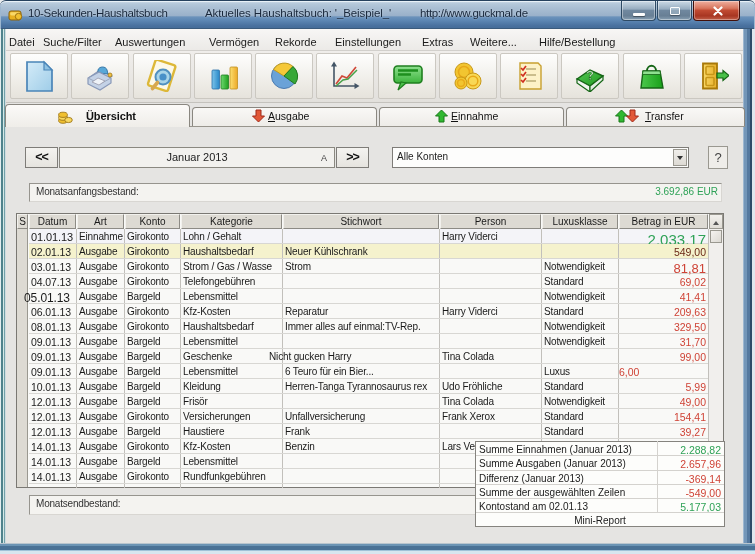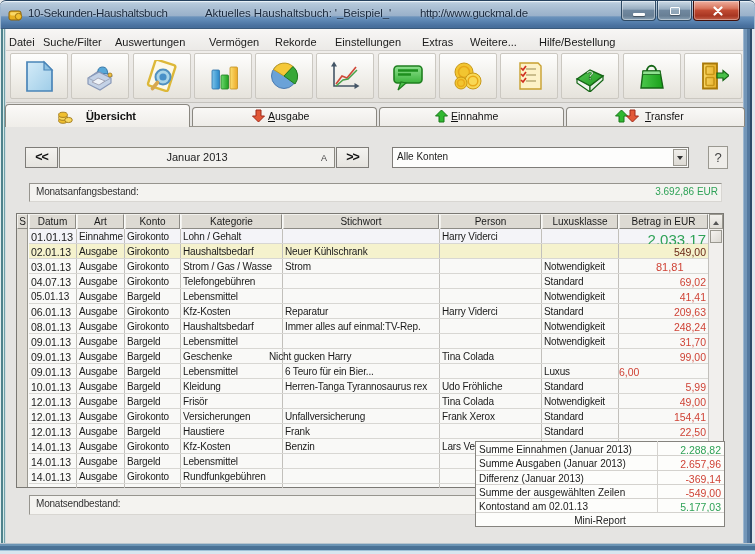--- a/index.html
+++ b/index.html
@@ -277,30 +277,30 @@
 <div class="t" style="left:183px;top:246px;font-size:10px;letter-spacing:-.15px;color:#1a1a1a">Haushaltsbedarf</div>
 <div class="t" style="left:285px;top:246px;font-size:10px;letter-spacing:-.15px;color:#1a1a1a">Neuer Kühlschrank</div>
 <div class="t" style="left:619px;top:246px;width:87px;text-align:right;font-size:10.5px;color:#6b2817">549,00</div>
 <div class="a" style="left:29px;top:273px;width:679px;height:1px;background:#d8d7d3"></div>
 <div class="t" style="left:31px;top:261px;font-size:10.5px;letter-spacing:-.1px;color:#1a1a1a">03.01.13</div>
 <div class="t" style="left:79px;top:261px;font-size:10px;letter-spacing:-.15px;color:#1a1a1a">Ausgabe</div>
 <div class="t" style="left:127px;top:261px;font-size:10px;letter-spacing:-.15px;color:#1a1a1a">Girokonto</div>
 <div class="t" style="left:183px;top:261px;font-size:10px;letter-spacing:-.15px;color:#1a1a1a">Strom / Gas / Wasse</div>
 <div class="t" style="left:285px;top:261px;font-size:10px;letter-spacing:-.15px;color:#1a1a1a">Strom</div>
 <div class="t" style="left:544px;top:261px;font-size:10px;letter-spacing:-.15px;color:#1a1a1a">Notwendigkeit</div>
-<div class="t" style="left:656px;top:261px;width:87px;text-align:left;font-size:11px;color:#cf4336">81,81</div>
+<div class="t" style="left:619px;top:261px;width:87px;text-align:right;font-size:13px;color:#cf4336">81,81</div>
 <div class="a" style="left:29px;top:288px;width:679px;height:1px;background:#d8d7d3"></div>
 <div class="t" style="left:31px;top:276px;font-size:10.5px;letter-spacing:-.1px;color:#1a1a1a">04.07.13</div>
 <div class="t" style="left:79px;top:276px;font-size:10px;letter-spacing:-.15px;color:#1a1a1a">Ausgabe</div>
 <div class="t" style="left:127px;top:276px;font-size:10px;letter-spacing:-.15px;color:#1a1a1a">Girokonto</div>
 <div class="t" style="left:183px;top:276px;font-size:10px;letter-spacing:-.15px;color:#1a1a1a">Telefongebühren</div>
 <div class="t" style="left:544px;top:276px;font-size:10px;letter-spacing:-.15px;color:#1a1a1a">Standard</div>
 <div class="t" style="left:619px;top:276px;width:87px;text-align:right;font-size:10.5px;color:#cf4336">69,02</div>
 <div class="a" style="left:29px;top:303px;width:679px;height:1px;background:#d8d7d3"></div>
-<div class="t" style="left:31px;top:291px;font-size:10px;letter-spacing:-.1px;color:#1a1a1a">05.01.13</div>
+<div class="t" style="left:24px;top:291px;font-size:12px;letter-spacing:-.1px;color:#1a1a1a">05.01.13</div>
 <div class="t" style="left:79px;top:291px;font-size:10px;letter-spacing:-.15px;color:#1a1a1a">Ausgabe</div>
 <div class="t" style="left:127px;top:291px;font-size:10px;letter-spacing:-.15px;color:#1a1a1a">Bargeld</div>
 <div class="t" style="left:183px;top:291px;font-size:10px;letter-spacing:-.15px;color:#1a1a1a">Lebensmittel</div>
 <div class="t" style="left:544px;top:291px;font-size:10px;letter-spacing:-.15px;color:#1a1a1a">Notwendigkeit</div>
 <div class="t" style="left:619px;top:291px;width:87px;text-align:right;font-size:10.5px;color:#cf4336">41,41</div>
 <div class="a" style="left:29px;top:318px;width:679px;height:1px;background:#d8d7d3"></div>
 <div class="t" style="left:31px;top:306px;font-size:10.5px;letter-spacing:-.1px;color:#1a1a1a">06.01.13</div>
 <div class="t" style="left:79px;top:306px;font-size:10px;letter-spacing:-.15px;color:#1a1a1a">Ausgabe</div>
 <div class="t" style="left:127px;top:306px;font-size:10px;letter-spacing:-.15px;color:#1a1a1a">Girokonto</div>
 <div class="t" style="left:183px;top:306px;font-size:10px;letter-spacing:-.15px;color:#1a1a1a">Kfz-Kosten</div>
@@ -308,21 +308,21 @@
 <div class="t" style="left:442px;top:306px;font-size:10px;letter-spacing:-.15px;color:#1a1a1a">Harry Viderci</div>
 <div class="t" style="left:544px;top:306px;font-size:10px;letter-spacing:-.15px;color:#1a1a1a">Standard</div>
 <div class="t" style="left:619px;top:306px;width:87px;text-align:right;font-size:10.5px;color:#cf4336">209,63</div>
 <div class="a" style="left:29px;top:333px;width:679px;height:1px;background:#d8d7d3"></div>
 <div class="t" style="left:31px;top:321px;font-size:10.5px;letter-spacing:-.1px;color:#1a1a1a">08.01.13</div>
 <div class="t" style="left:79px;top:321px;font-size:10px;letter-spacing:-.15px;color:#1a1a1a">Ausgabe</div>
 <div class="t" style="left:127px;top:321px;font-size:10px;letter-spacing:-.15px;color:#1a1a1a">Girokonto</div>
 <div class="t" style="left:183px;top:321px;font-size:10px;letter-spacing:-.15px;color:#1a1a1a">Haushaltsbedarf</div>
 <div class="t" style="left:285px;top:321px;font-size:10px;letter-spacing:-.15px;color:#1a1a1a">Immer alles auf einmal:TV-Rep.</div>
 <div class="t" style="left:544px;top:321px;font-size:10px;letter-spacing:-.15px;color:#1a1a1a">Notwendigkeit</div>
-<div class="t" style="left:619px;top:321px;width:87px;text-align:right;font-size:10.5px;color:#cf4336">248,24</div>
+<div class="t" style="left:619px;top:321px;width:87px;text-align:right;font-size:10.5px;color:#cf4336">329,50</div>
 <div class="a" style="left:29px;top:348px;width:679px;height:1px;background:#d8d7d3"></div>
 <div class="t" style="left:31px;top:336px;font-size:10.5px;letter-spacing:-.1px;color:#1a1a1a">09.01.13</div>
 <div class="t" style="left:79px;top:336px;font-size:10px;letter-spacing:-.15px;color:#1a1a1a">Ausgabe</div>
 <div class="t" style="left:127px;top:336px;font-size:10px;letter-spacing:-.15px;color:#1a1a1a">Bargeld</div>
 <div class="t" style="left:183px;top:336px;font-size:10px;letter-spacing:-.15px;color:#1a1a1a">Lebensmittel</div>
 <div class="t" style="left:544px;top:336px;font-size:10px;letter-spacing:-.15px;color:#1a1a1a">Notwendigkeit</div>
 <div class="t" style="left:619px;top:336px;width:87px;text-align:right;font-size:10.5px;color:#cf4336">31,70</div>
 <div class="a" style="left:29px;top:363px;width:679px;height:1px;background:#d8d7d3"></div>
 <div class="t" style="left:31px;top:351px;font-size:10.5px;letter-spacing:-.1px;color:#1a1a1a">09.01.13</div>
 <div class="t" style="left:79px;top:351px;font-size:10px;letter-spacing:-.15px;color:#1a1a1a">Ausgabe</div>
@@ -365,21 +365,21 @@
 <div class="t" style="left:442px;top:411px;font-size:10px;letter-spacing:-.15px;color:#1a1a1a">Frank Xerox</div>
 <div class="t" style="left:544px;top:411px;font-size:10px;letter-spacing:-.15px;color:#1a1a1a">Standard</div>
 <div class="t" style="left:619px;top:411px;width:87px;text-align:right;font-size:10.5px;color:#cf4336">154,41</div>
 <div class="a" style="left:29px;top:438px;width:679px;height:1px;background:#d8d7d3"></div>
 <div class="t" style="left:31px;top:426px;font-size:10.5px;letter-spacing:-.1px;color:#1a1a1a">12.01.13</div>
 <div class="t" style="left:79px;top:426px;font-size:10px;letter-spacing:-.15px;color:#1a1a1a">Ausgabe</div>
 <div class="t" style="left:127px;top:426px;font-size:10px;letter-spacing:-.15px;color:#1a1a1a">Bargeld</div>
 <div class="t" style="left:183px;top:426px;font-size:10px;letter-spacing:-.15px;color:#1a1a1a">Haustiere</div>
 <div class="t" style="left:285px;top:426px;font-size:10px;letter-spacing:-.15px;color:#1a1a1a">Frank</div>
 <div class="t" style="left:544px;top:426px;font-size:10px;letter-spacing:-.15px;color:#1a1a1a">Standard</div>
-<div class="t" style="left:619px;top:426px;width:87px;text-align:right;font-size:10.5px;color:#cf4336">22,50</div>
+<div class="t" style="left:619px;top:426px;width:87px;text-align:right;font-size:10.5px;color:#cf4336">39,27</div>
 <div class="a" style="left:29px;top:453px;width:679px;height:1px;background:#d8d7d3"></div>
 <div class="t" style="left:31px;top:441px;font-size:10.5px;letter-spacing:-.1px;color:#1a1a1a">14.01.13</div>
 <div class="t" style="left:79px;top:441px;font-size:10px;letter-spacing:-.15px;color:#1a1a1a">Ausgabe</div>
 <div class="t" style="left:127px;top:441px;font-size:10px;letter-spacing:-.15px;color:#1a1a1a">Girokonto</div>
 <div class="t" style="left:183px;top:441px;font-size:10px;letter-spacing:-.15px;color:#1a1a1a">Kfz-Kosten</div>
 <div class="t" style="left:285px;top:441px;font-size:10px;letter-spacing:-.15px;color:#1a1a1a">Benzin</div>
 <div class="t" style="left:442px;top:441px;font-size:10px;letter-spacing:-.15px;color:#1a1a1a">Lars Vegas</div>
 <div class="a" style="left:29px;top:468px;width:679px;height:1px;background:#d8d7d3"></div>
 <div class="t" style="left:31px;top:456px;font-size:10.5px;letter-spacing:-.1px;color:#1a1a1a">14.01.13</div>
 <div class="t" style="left:79px;top:456px;font-size:10px;letter-spacing:-.15px;color:#1a1a1a">Ausgabe</div>

